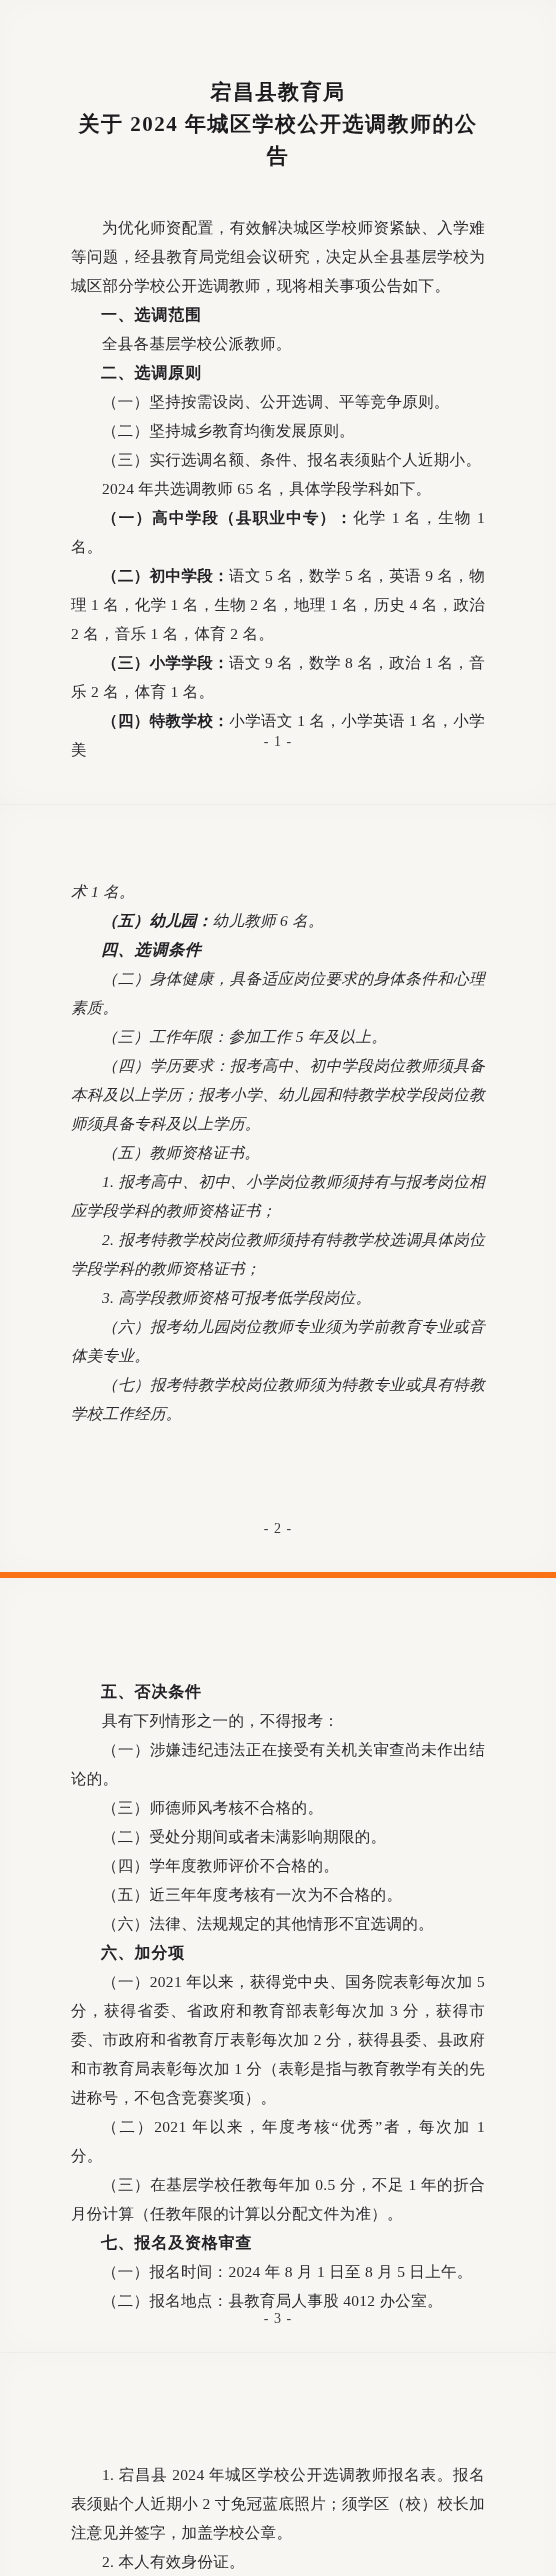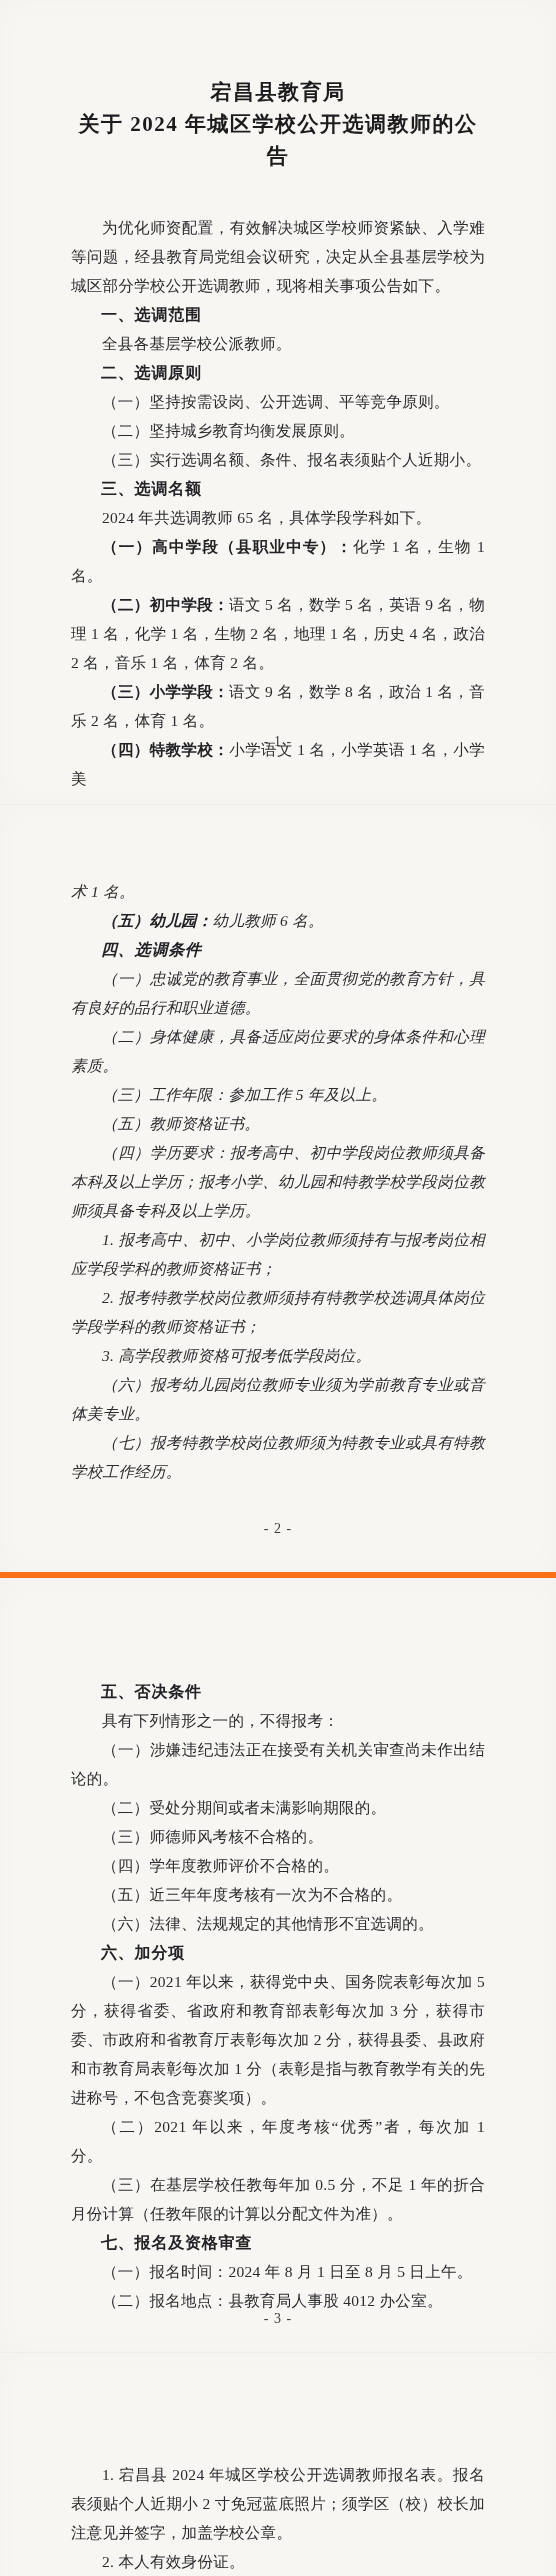--- a/index.html
+++ b/index.html
@@ -73,56 +73,54 @@
       <h1 class="t1">宕昌县教育局</h1>
       <h1 class="t2">关于 2024 年城区学校公开选调教师的公告</h1>
     </div>
     <p class="p intro">为优化师资配置，有效解决城区学校师资紧缺、入学难等问题，经县教育局党组会议研究，决定从全县基层学校为城区部分学校公开选调教师，现将相关事项公告如下。</p>
     <h2 class="h">一、选调范围</h2>
     <p class="p">全县各基层学校公派教师。</p>
     <h2 class="h">二、选调原则</h2>
     <p class="p">（一）坚持按需设岗、公开选调、平等竞争原则。</p>
     <p class="p">（二）坚持城乡教育均衡发展原则。</p>
     <p class="p">（三）实行选调名额、条件、报名表须贴个人近期小。</p>
-    <h2 class="h">三、选调名额</h2>
     <p class="p">2024 年共选调教师 65 名，具体学段学科如下。</p>
     <p class="p"><b class="lbl">（一）高中学段（县职业中专）：</b><span>化学 1 名，生物 1 名。</span></p>
     <p class="p"><b class="lbl">（二）初中学段：</b><span>语文 5 名，数学 5 名，英语 9 名，物理 1 名，化学 1 名，生物 2 名，地理 1 名，历史 4 名，政治 2 名，音乐 1 名，体育 2 名。</span></p>
     <p class="p"><b class="lbl">（三）小学学段：</b><span>语文 9 名，数学 8 名，政治 1 名，音乐 2 名，体育 1 名。</span></p>
     <p class="p"><b class="lbl">（四）特教学校：</b><span>小学语文 1 名，小学英语 1 名，小学美</span></p>
   </div>
   <div class="page-num">- 1 -</div>
 </section>
 
 <section class="page pg2">
   <div class="inner">
     <p class="cont">术 1 名。</p>
     <p class="p"><b class="lbl">（五）幼儿园：</b><span>幼儿教师 6 名。</span></p>
     <h2 class="h">四、选调条件</h2>
-    <p class="p">（一）忠诚党的教育事业，全面贯彻党的教育方针，具有良好的品行和职业道德。</p>
     <p class="p">（二）身体健康，具备适应岗位要求的身体条件和心理素质。</p>
     <p class="p">（三）工作年限：参加工作 5 年及以上。</p>
+    <p class="p">（四）学历要求：报考高中、初中学段岗位教师须具备本科及以上学历；报考小学、幼儿园和特教学校学段岗位教师须具备专科及以上学历。</p>
     <p class="p">（五）教师资格证书。</p>
-    <p class="p">（四）学历要求：报考高中、初中学段岗位教师须具备本科及以上学历；报考小学、幼儿园和特教学校学段岗位教师须具备专科及以上学历。</p>
     <p class="p">1. 报考高中、初中、小学岗位教师须持有与报考岗位相应学段学科的教师资格证书；</p>
     <p class="p">2. 报考特教学校岗位教师须持有特教学校选调具体岗位学段学科的教师资格证书；</p>
     <p class="p">3. 高学段教师资格可报考低学段岗位。</p>
     <p class="p">（六）报考幼儿园岗位教师专业须为学前教育专业或音体美专业。</p>
     <p class="p">（七）报考特教学校岗位教师须为特教专业或具有特教学校工作经历。</p>
   </div>
   <div class="page-num">- 2 -</div>
 </section>
 
 <section class="page pg3">
   <div class="inner">
     <h2 class="h">五、否决条件</h2>
     <p class="p">具有下列情形之一的，不得报考：</p>
     <p class="p">（一）涉嫌违纪违法正在接受有关机关审查尚未作出结论的。</p>
+    <p class="p">（三）师德师风考核不合格的。</p>
     <p class="p">（二）受处分期间或者未满影响期限的。</p>
-    <p class="p">（三）师德师风考核不合格的。</p>
     <p class="p">（四）学年度教师评价不合格的。</p>
     <p class="p">（五）近三年年度考核有一次为不合格的。</p>
     <p class="p">（六）法律、法规规定的其他情形不宜选调的。</p>
     <h2 class="h">六、加分项</h2>
     <p class="p">（一）2021 年以来，获得党中央、国务院表彰每次加 5 分，获得省委、省政府和教育部表彰每次加 3 分，获得市委、市政府和省教育厅表彰每次加 2 分，获得县委、县政府和市教育局表彰每次加 1 分（表彰是指与教育教学有关的先进称号，不包含竞赛奖项）。</p>
     <p class="p">（二）2021 年以来，年度考核“优秀”者，每次加 1 分。</p>
     <p class="p">（三）在基层学校任教每年加 0.5 分，不足 1 年的折合月份计算（任教年限的计算以分配文件为准）。</p>
     <h2 class="h">七、报名及资格审查</h2>
     <p class="p">（一）报名时间：2024 年 8 月 1 日至 8 月 5 日上午。</p>
     <p class="p">（二）报名地点：县教育局人事股 4012 办公室。</p>

